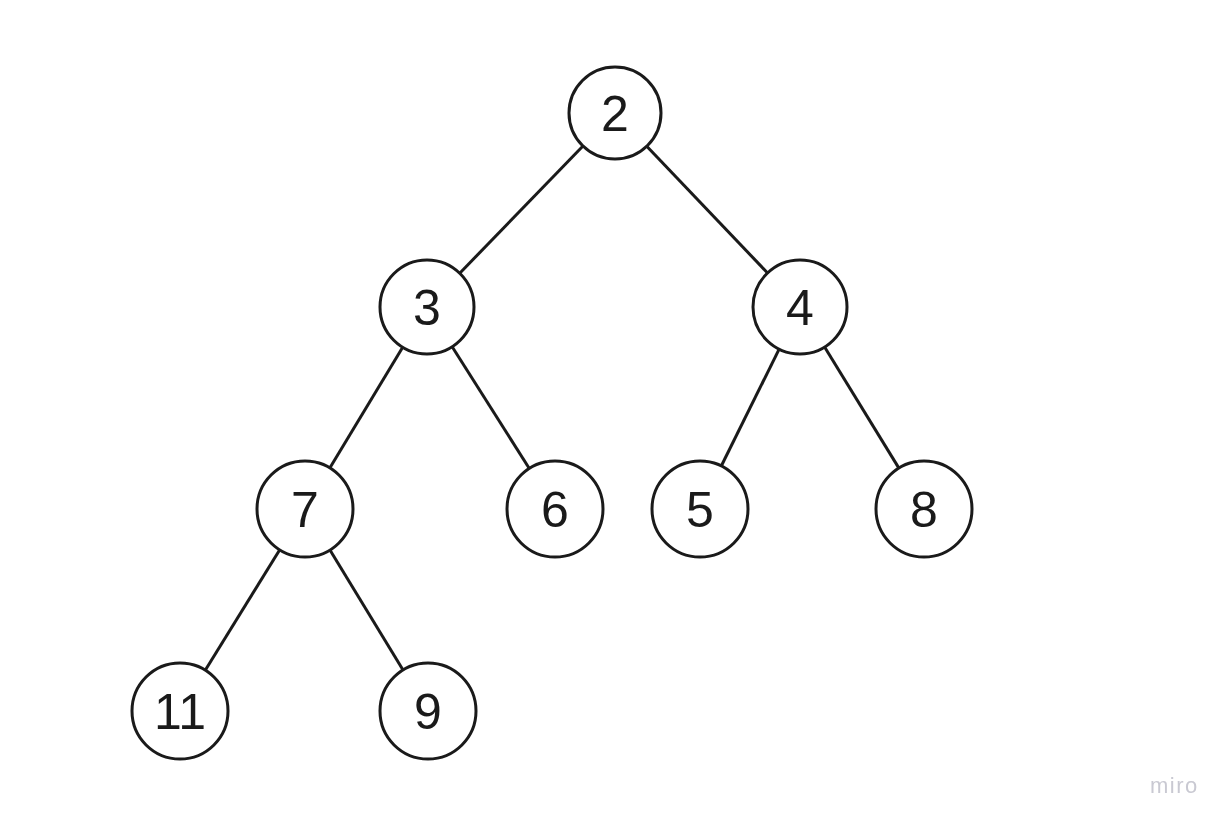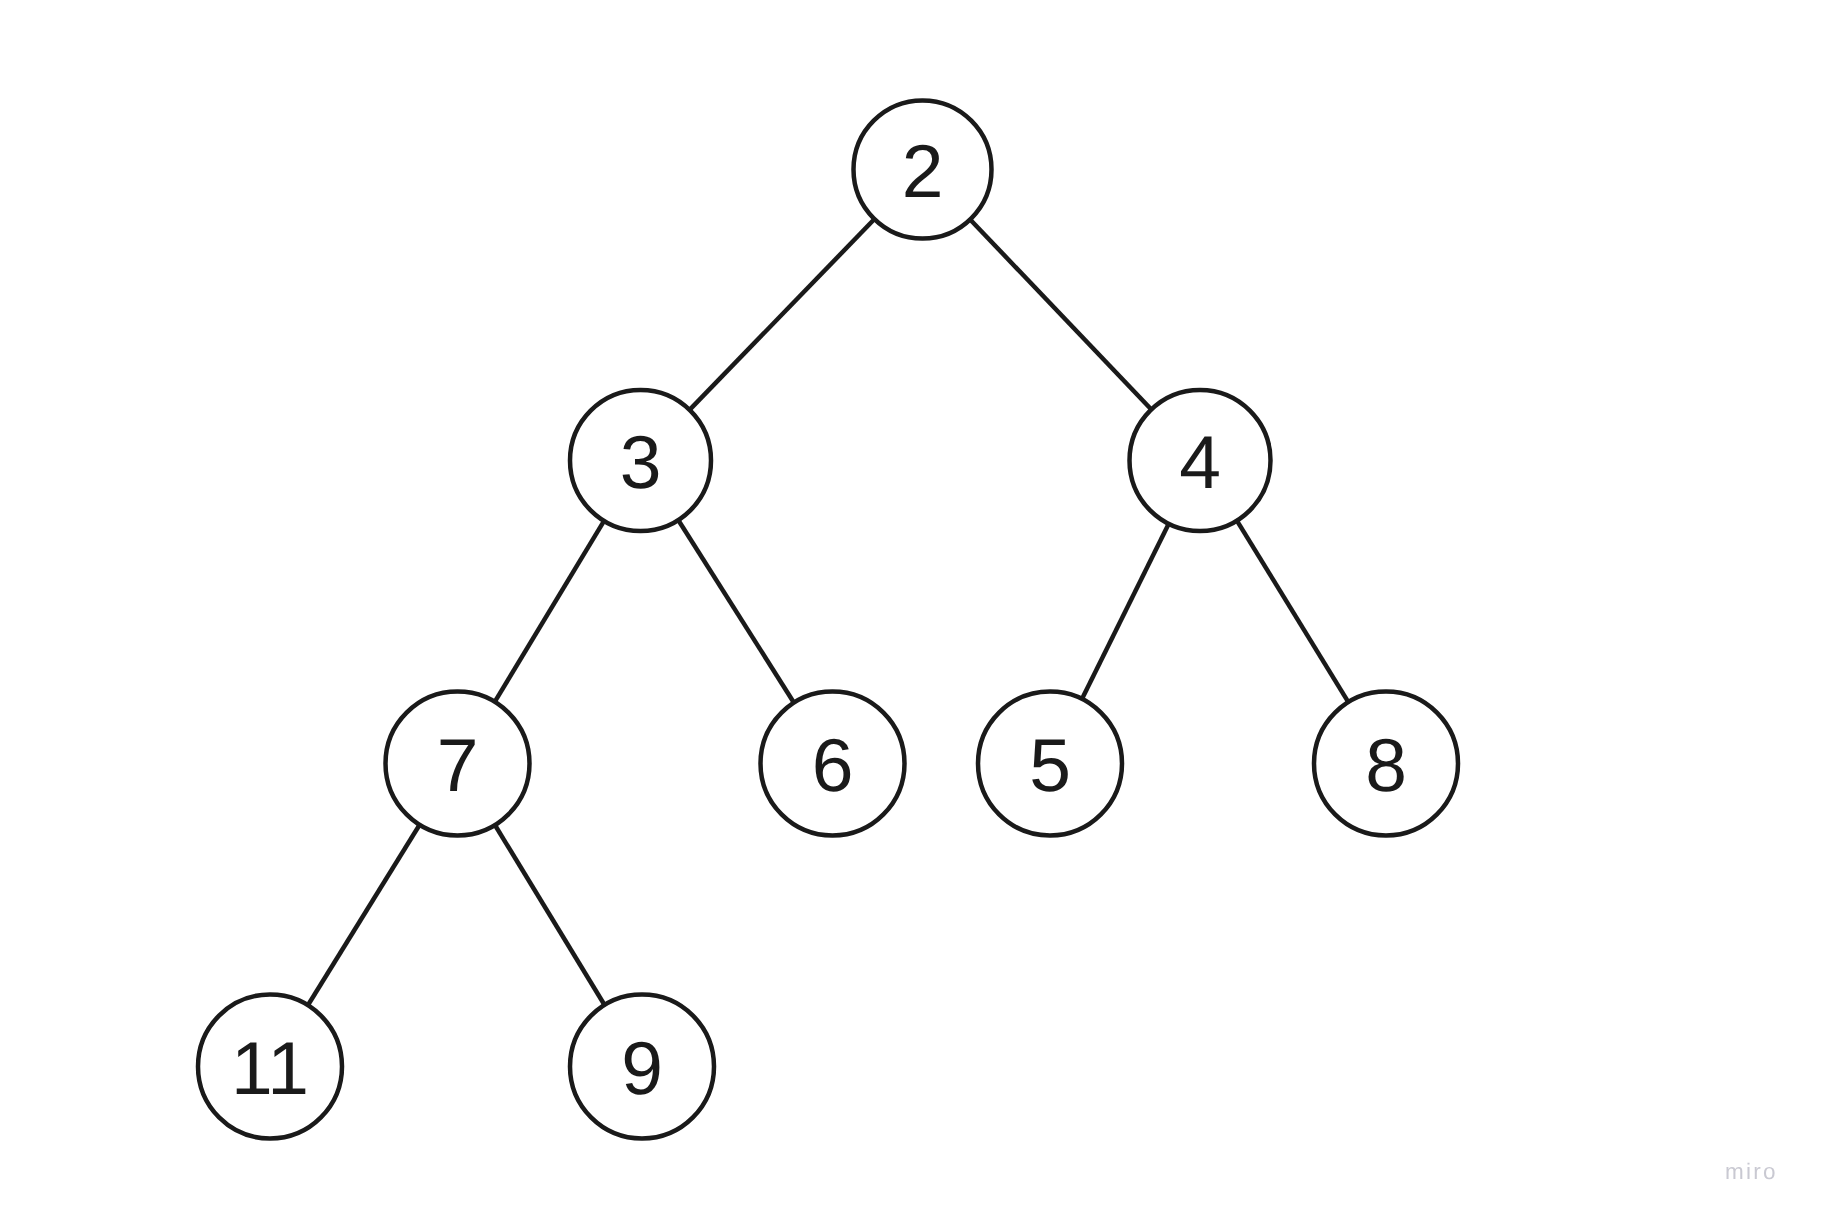--- a/index.html
+++ b/index.html
@@ -41,21 +41,21 @@
     font-family: "Liberation Sans", sans-serif;
     font-size: 50px;
     fill: #1a1a1a;
     text-anchor: middle;
     dominant-baseline: central;
     user-select: none;
   }
   .watermark {
     position: absolute;
     font-family: "Liberation Sans", sans-serif;
-    font-size: 15px;
+    font-size: 22px;
     letter-spacing: 1.5px;
     color: #c9c9d2;
     user-select: none;
     white-space: nowrap;
   }
 </style>
 </head>
 <body>
 
 <div id="canvas">

